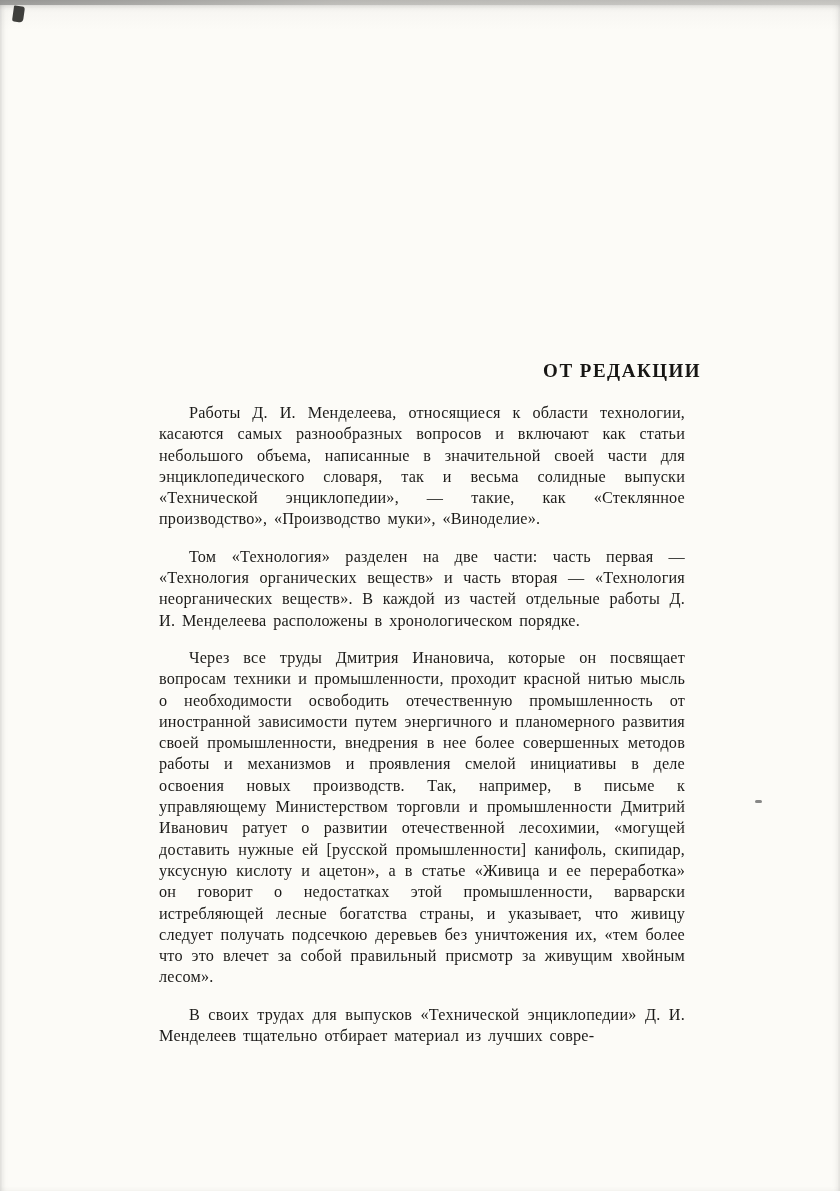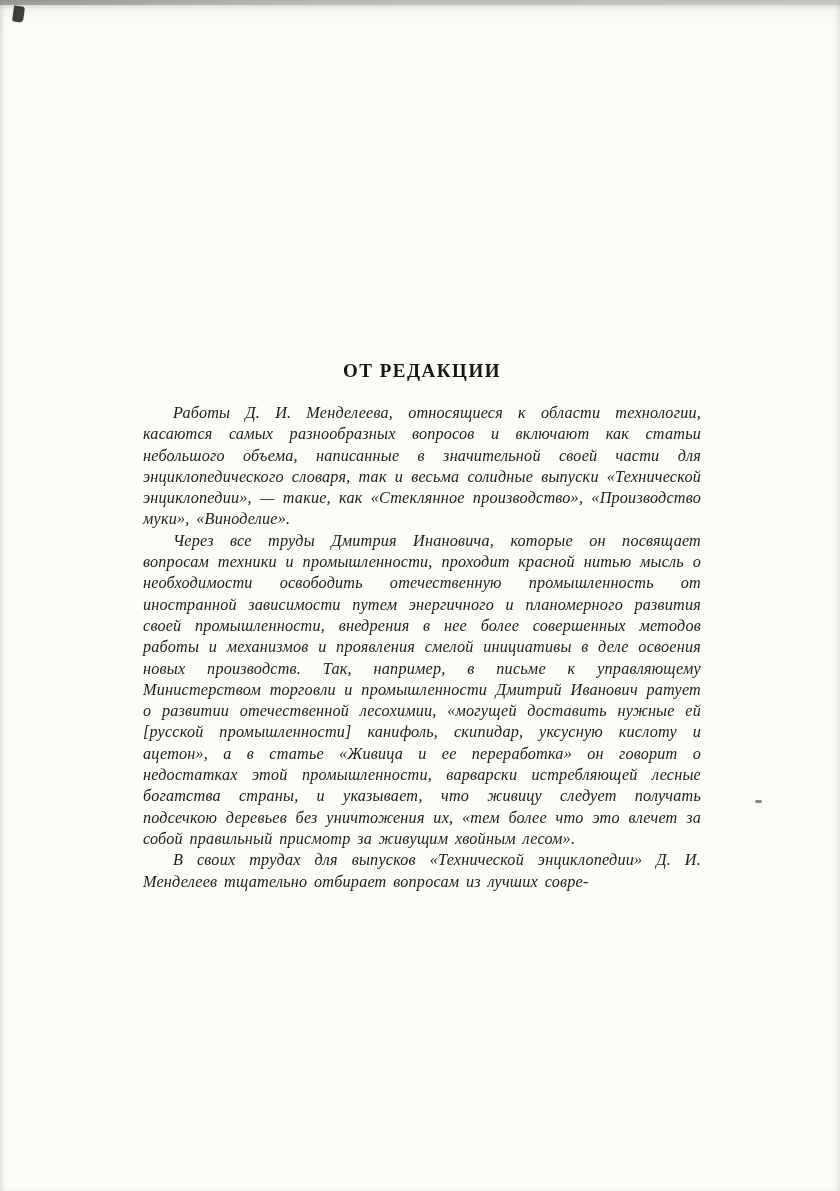--- a/index.html
+++ b/index.html
@@ -54,44 +54,44 @@
     position: absolute;
     left: 143px;
     top: 360px;
     width: 558px;
     color: #1c1b19;
   }
   .title {
     font-size: 19px;
     font-weight: bold;
     letter-spacing: 1.5px;
-    text-align: center;
+    text-align: right;
     margin: 0 0 21px 0;
     color: #171614;
   }
   .para {
-    margin: 0;
+    margin: 16px;
     font-size: 16.2px;
     line-height: 21.3px;
     text-align: justify;
     text-indent: 30px;
     letter-spacing: 0.2px;
     word-spacing: 2.5px;
     -webkit-hyphens: none;
     hyphens: none;
-    font-style: italic;
   }
 </style>
 </head>
 <body>
 
 <div class="page">
   <div class="top-edge"></div>
   <div class="corner-mark"></div>
   <div class="speck"></div>
 
   <div class="text-block">
     <h1 class="title">ОТ РЕДАКЦИИ</h1>
     <p class="para">Работы Д. И. Менделеева, относящиеся к области технологии, касаются самых разнообразных вопросов и включают как статьи небольшого объема, написанные в значительной своей части для энциклопедического словаря, так и весьма солидные выпуски «Технической энциклопедии», — такие, как «Стеклянное производство», «Производство муки», «Виноделие».</p>
+    <p class="para">Том «Технология» разделен на две части: часть первая — «Технология органических веществ» и часть вторая — «Технология неорганических веществ». В каждой из частей отдельные работы Д. И. Менделеева расположены в хронологическом порядке.</p>
     <p class="para">Через все труды Дмитрия Инановича, которые он посвящает вопросам техники и промышленности, проходит красной нитью мысль о необходимости освободить отечественную промышленность от иностранной зависимости путем энергичного и планомерного развития своей промышленности, внедрения в нее более совершенных методов работы и механизмов и проявления смелой инициативы в деле освоения новых производств. Так, например, в письме к управляющему Министерством торговли и промышленности Дмитрий Иванович ратует о развитии отечественной лесохимии, «могущей доставить нужные ей [русской промышленности] канифоль, скипидар, уксусную кислоту и ацетон», а в статье «Живица и ее переработка» он говорит о недостатках этой промышленности, варварски истребляющей лесные богатства страны, и указывает, что живицу следует получать подсечкою деревьев без уничтожения их, «тем более что это влечет за собой правильный присмотр за живущим хвойным лесом».</p>
-    <p class="para">В своих трудах для выпусков «Технической энциклопедии» Д. И. Менделеев тщательно отбирает вопросам из лучших совре-</p>
+    <p class="para">В своих трудах для выпусков «Технической энциклопедии» Д. И. Менделеев тщательно отбирает материал из лучших совре-</p>
   </div>
 </div>
 
 </body></html>

